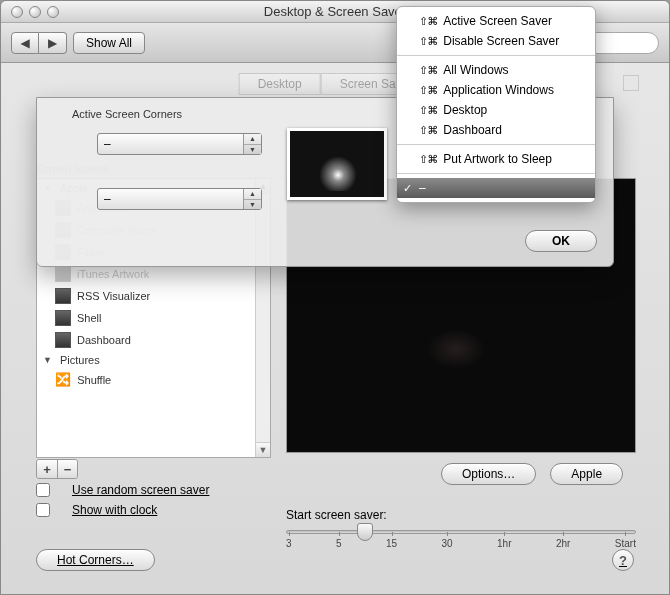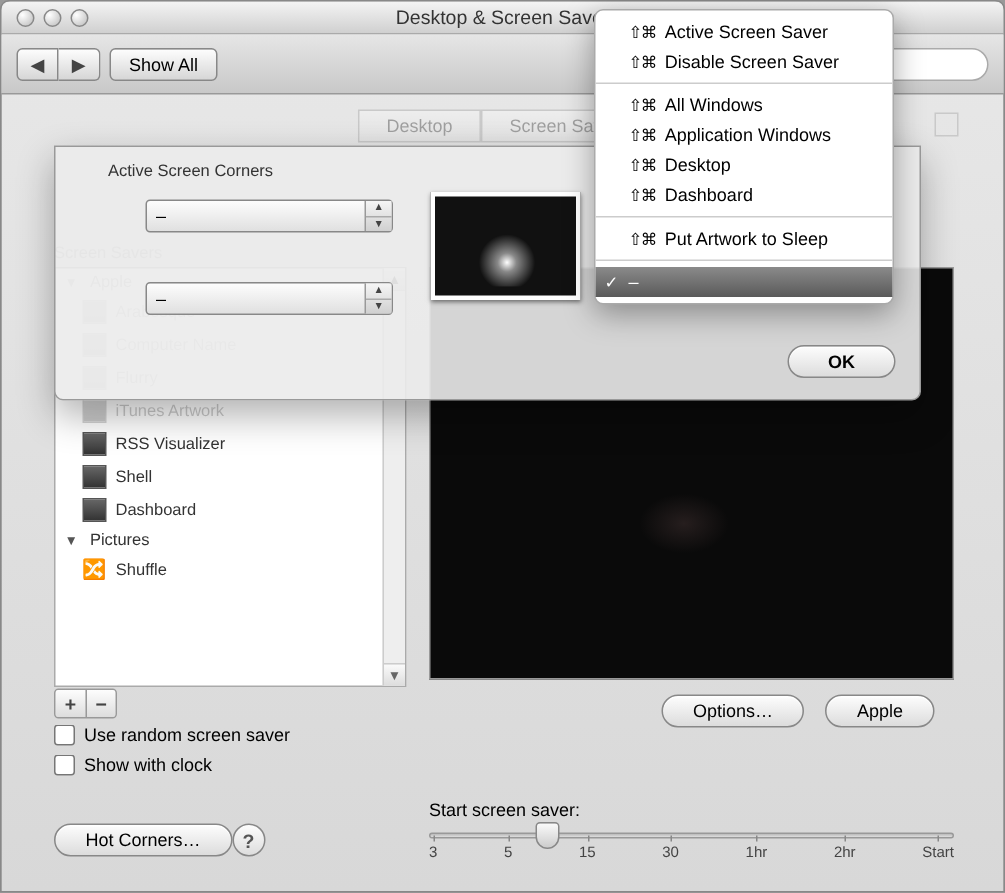--- a/index.html
+++ b/index.html
@@ -189,27 +189,26 @@
     background: linear-gradient(#fdfdfd, #dcdcdc);
     border:1px solid #888;
     font-size:12px;
     box-shadow: inset 0 1px 0 #fff;
   }
   .checks {
     position:absolute;
     left:35px; top:420px;
     display:flex; flex-direction:column; gap:6px;
   }
-  .chk { display:flex; align-items:flex-end; gap:6px; font-size:12px;}
+  .chk { display:flex; align-items:flex-end; gap:22px; font-size:12px;text-decoration:underline;}
   .chk input { width:14px;height:14px;}
   .slider-area {
     position:absolute;
     left:285px; top:445px;
     width:350px;
-    margin-top:25px;
   }
   .slider-label { font-size:12px; margin-bottom:8px;}
   .slider-track {
     position:relative;
     height: 4px;
     background: linear-gradient(#bbb,#ddd);
     border-radius:2px;
     border:1px solid #999;
     margin: 8px 0 4px 0;
   }
@@ -220,21 +219,21 @@
     border:1px solid #888;
     border-radius: 3px 3px 8px 8px;
   }
   .ticks { display:flex; justify-content:space-between; font-size:10px;color:#444;}
   .ticks span{position:relative;}
   .ticks span::before{content:"";position:absolute;top:-6px;left:50%;width:1px;height:4px;background:#888;}
   .bottom-row {
     position:absolute;
     left:35px; bottom:22px;
     right:35px;
-    display:flex; justify-content:flex-start; align-items:center;
+    display:flex; justify-content:space-between; align-items:center;text-decoration:underline;
   }
   .help {
     width:22px;height:22px;border-radius:50%;
     background:linear-gradient(#fdfdfd,#ddd);
     border:1px solid #888;
     display:flex;align-items:center;justify-content:center;
     font-size:13px;font-weight:bold;color:#555;
   }
   
   .sheet {

